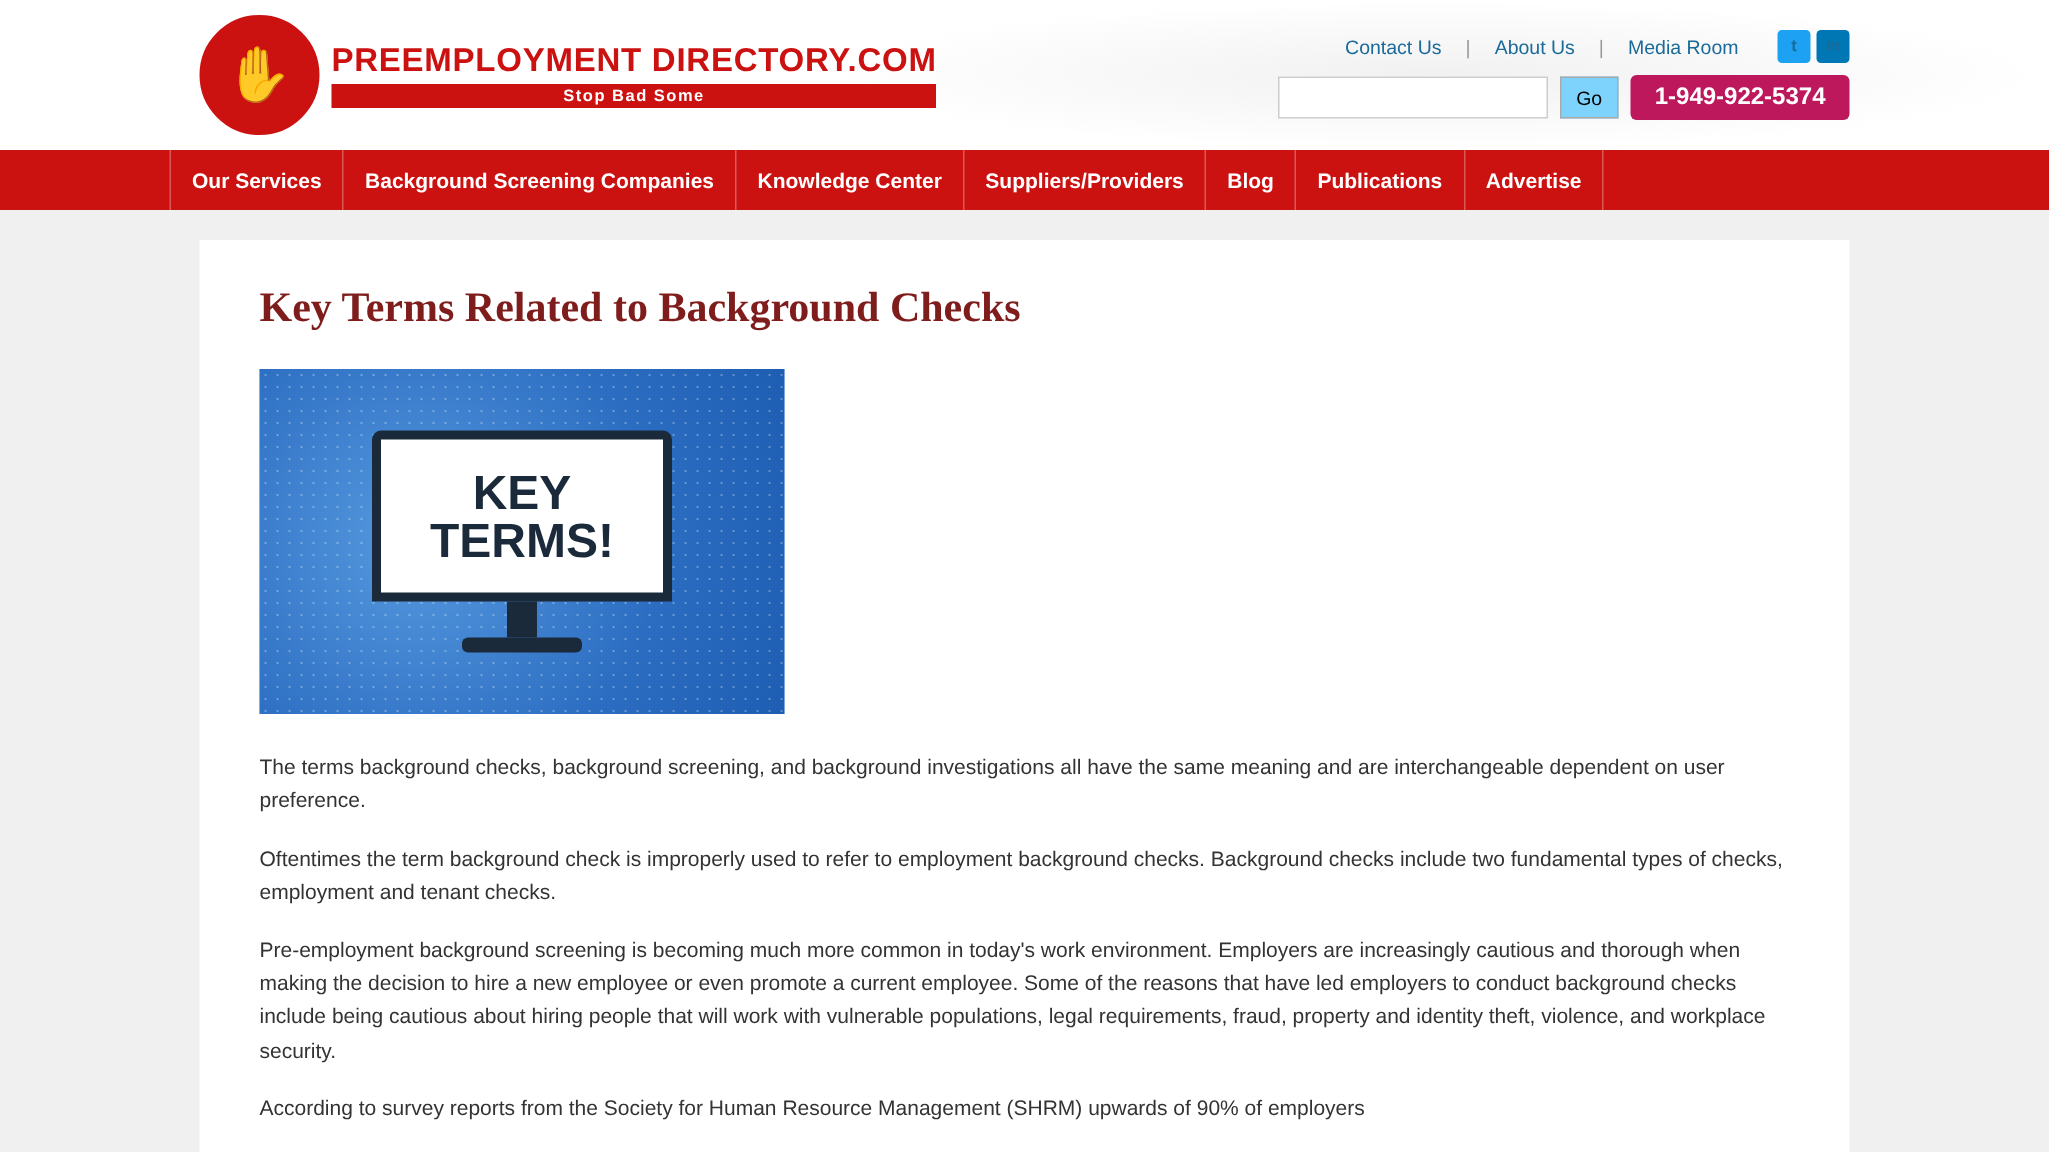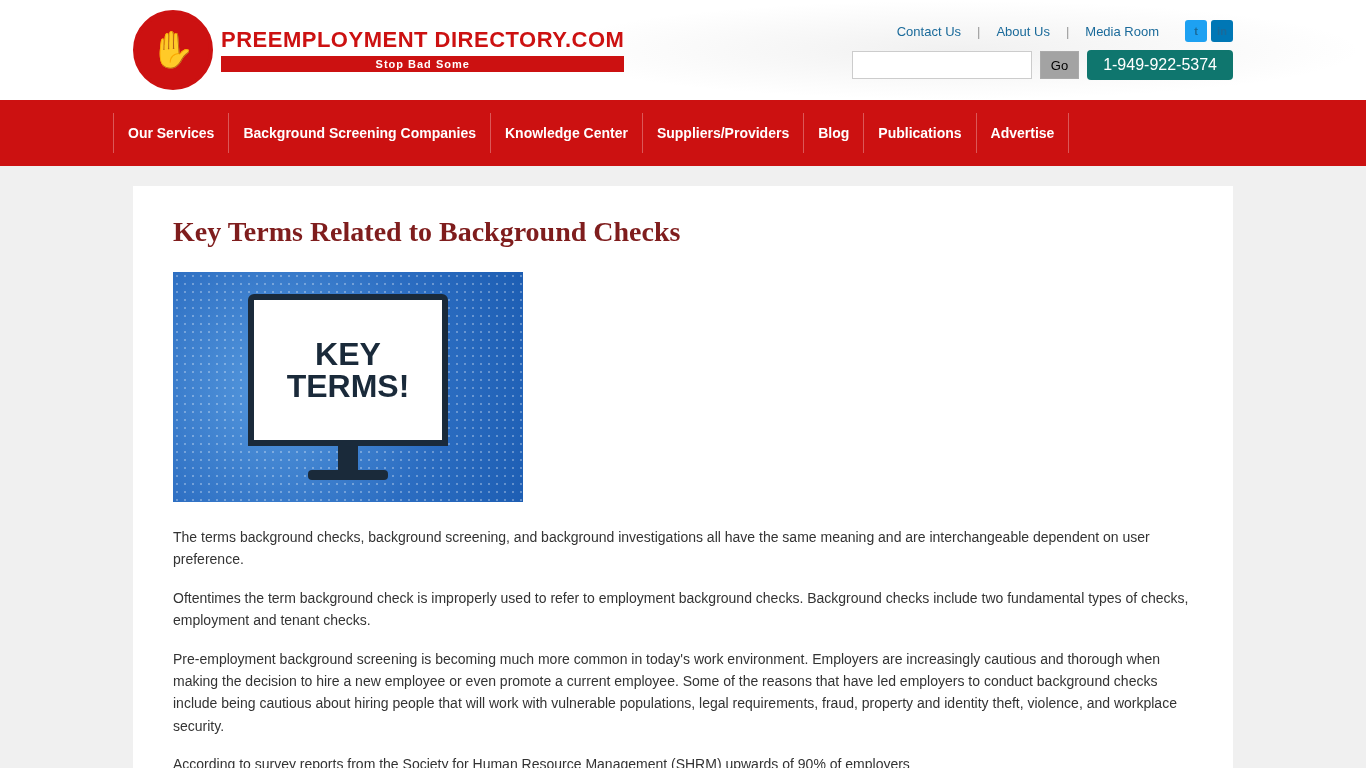--- a/index.html
+++ b/index.html
@@ -108,32 +108,32 @@
     }
     .search-input {
       width: 180px;
       padding: 4px 8px;
       border: 1px solid #ccc;
       font-size: 13px;
       height: 28px;
     }
     .go-btn {
       padding: 4px 10px;
-      background: #a3a3a3;
+      background: #7dd3fc;
       border: 1px solid #aaa;
       cursor: pointer;
       font-size: 13px;
       height: 28px;
     }
     .phone-btn {
-      background: #0f766e;
+      background: #be185d;
       color: #fff;
       padding: 6px 16px;
       font-size: 16px;
-      font-weight: normal;
+      font-weight: bold;
       border-radius: 4px;
       border: none;
       cursor: pointer;
       white-space: nowrap;
     }
     
     .header-top {
       position: relative;
     }
     .world-map-bg {
@@ -142,21 +142,21 @@
       width: 60%;
       opacity: 0.12;
       background: radial-gradient(ellipse at center, #888 0%, transparent 70%);
       pointer-events: none;
       overflow: hidden;
     }
 
     
     .navbar {
       background: #cc1111;
-      padding: 13px;
+      padding: 0;
     }
     .navbar-inner {
       max-width: 1140px;
       margin: 0 auto;
       display: flex;
       align-items: stretch;
     }
     .nav-item {
       color: #fff;
       text-decoration: none;
@@ -209,21 +209,21 @@
     }
     .monitor-container {
       position: relative;
       z-index: 2;
       display: flex;
       flex-direction: column;
       align-items: center;
     }
     .monitor-screen {
       width: 200px;
-      height: 152px;
+      height: 114px;
       background: #fff;
       border-radius: 6px 6px 0 0;
       border: 6px solid #1a2a3a;
       display: flex;
       align-items: center;
       justify-content: center;
       flex-direction: column;
     }
     .monitor-text {
       font-size: 32px;

